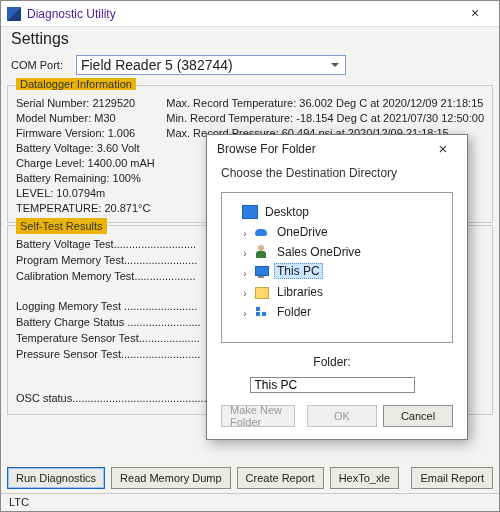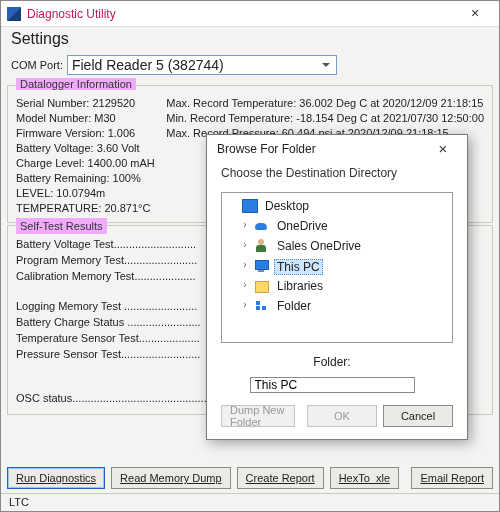--- a/index.html
+++ b/index.html
@@ -28,38 +28,38 @@
     border-bottom: 1px solid #ddd;
     display: flex;
     align-items: center;
     padding: 0 6px;
   }
   .title-icon {
     width: 14px; height: 14px;
     background: linear-gradient(135deg,#2a5fb5 50%,#1a3e7a 50%);
     margin-right: 6px;
   }
-  .title-text { flex: 1; font-size: 12px; color: #be185d; }
+  .title-text { flex: 1; font-size: 12px; color: #4c1d95; }
   .title-x {
     width: 36px; height: 20px;
     text-align: center;
     line-height: 18px;
     font-size: 14px;
     color: #333;
     cursor: pointer;
   }
   .menubar {
     padding: 3px 10px;
     font-size: 16px;
   }
   .menu-item { cursor: pointer; }
   .row-comport {
     display: flex;
     align-items: center;
-    gap: 4px;
+    gap: 13px;
     padding: 4px 10px 8px 10px;
   }
   .combo {
     flex: 1;
     max-width: 270px;
     height: 20px;
     border: 1px solid #7a9cc6;
     background: #fff;
     display: flex;
     align-items: center;
@@ -76,41 +76,40 @@
   }
   .groupbox {
     margin: 2px 6px;
     border: 1px solid #c9c9c5;
     padding: 10px 8px 6px 8px;
     position: relative;
   }
   .groupbox > .legend {
     position: absolute;
     top: -8px; left: 8px;
-    background: #f0abfc;
+    background: #eab308;
     padding: 0 4px;
     font-size: 11px;
     color: #333;
   }
   .info-grid {
     display: flex;
   }
   .col { flex: 1; line-height: 15px; white-space: nowrap; overflow: visible; }
   .col.right { flex: 1.4; }
   .selftests .line,
   .col .line { white-space: nowrap; overflow: hidden; text-overflow: clip; }
   .dots { letter-spacing: 0; }
   .selftests { line-height: 16px; }
   .btnbar {
     position: absolute;
     left: 6px; bottom: 22px; right: 6px;
     display: flex;
     gap: 6px;
     align-items: center;
-    text-decoration: underline;
   }
   .win-btn {
     height: 22px;
     border: 1px solid #8a8a86;
     background: #eaeae6;
     padding: 0 8px;
     font-size: 11px;
     cursor: pointer;
     display: inline-flex;
     align-items: center;
@@ -151,21 +150,21 @@
   .tree {
     margin: 4px 14px;
     border: 1px solid #9a9a9a;
     height: 156px;
     padding: 6px 4px;
     overflow: auto;
     background: #fff;
   }
   .node {
     display: flex;
-    align-items: flex-start;
+    align-items: flex-end;
     gap: 4px;
     height: 20px;
     padding-left: 2px;
     cursor: pointer;
   }
   .node.child { padding-left: 14px; }
   .node .expander {
     width: 10px; text-align: center; color: #666; font-size: 10px;
   }
   .node .nicon { width: 16px; height: 14px; display: inline-block; position: relative; }
@@ -322,18 +321,18 @@
       <span class="lbl">Folder</span>
     </div>
   </div>
 
   <div class="folder-row">
     <span>Folder:</span>
     <input type="text" value="This PC" style="">
   </div>
 
   <div class="dlg-btns">
-    <span class="win-btn" disabled="">Dump New Folder</span>
+    <span class="win-btn" disabled="">Make New Folder</span>
     <span class="spacer"></span>
     <span class="win-btn" disabled="">OK</span>
     <span class="win-btn">Cancel</span>
   </div>
 </div>
 
 </body></html>

